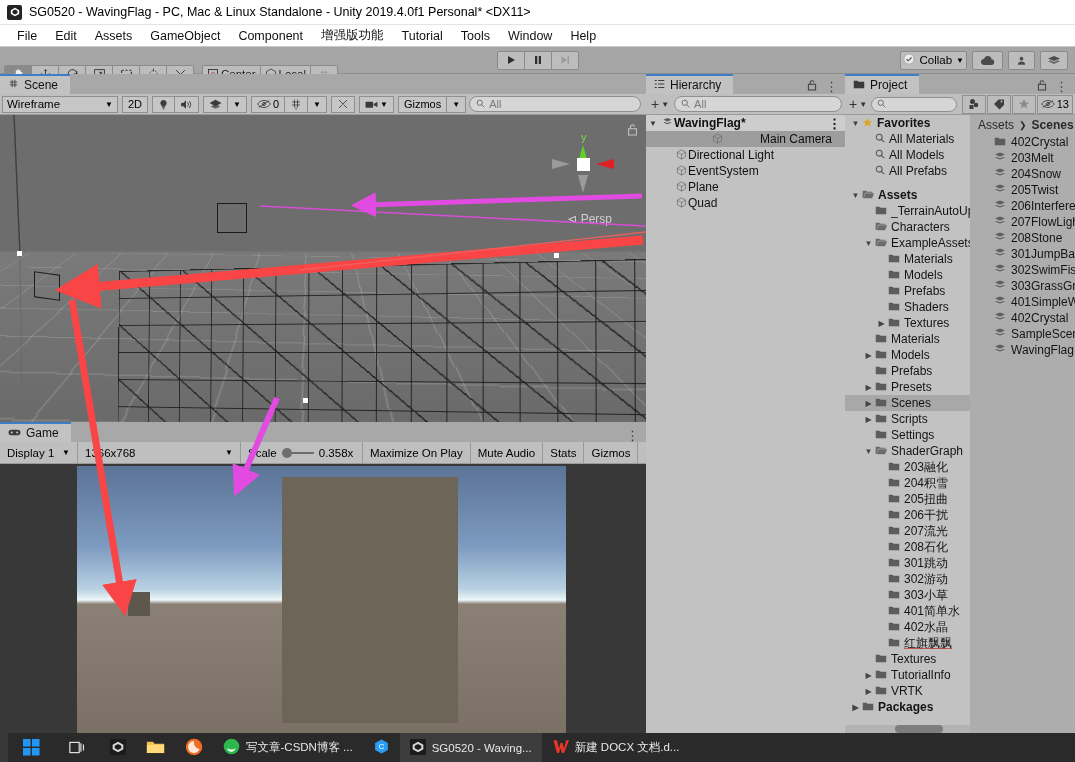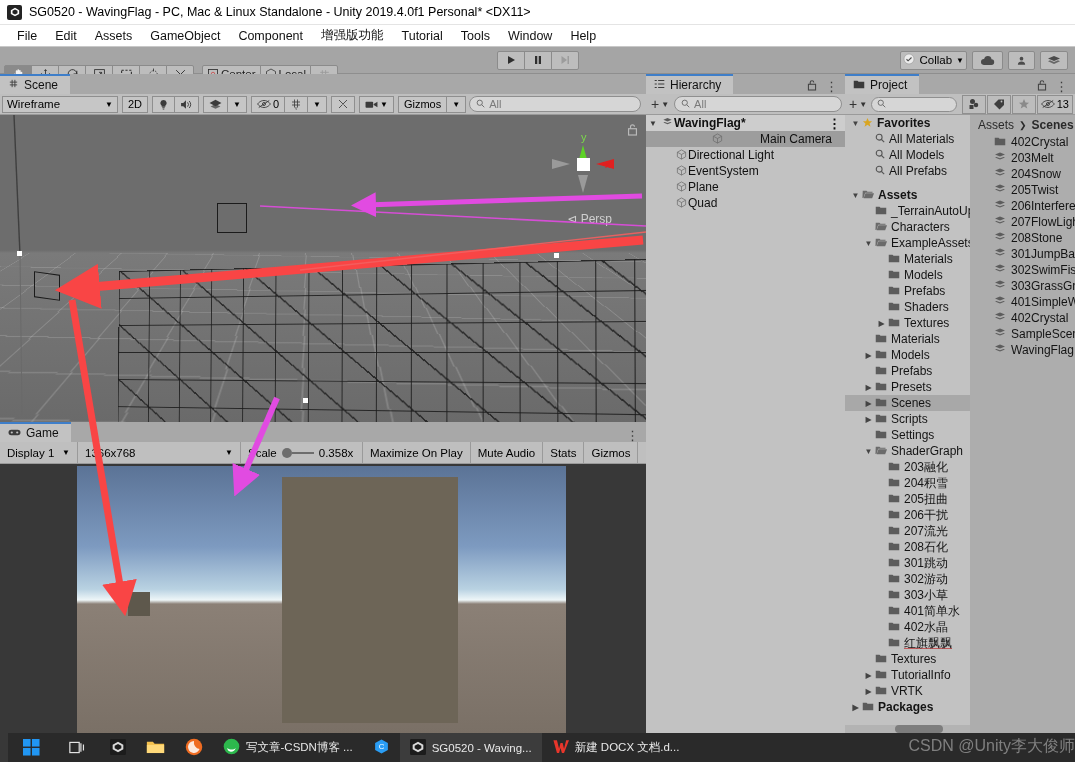--- a/index.html
+++ b/index.html
@@ -1221,16 +1221,15 @@
       <span>SG0520 - Waving...</span>
     </div>
     <div class="task-item">
       <span>
         <svg width="17" height="17" viewBox="0 0 24 24">
             <path d="M2 3h5l3 12 2-8h3l2 8 3-12h4L17 21h-3l-2-7-2 7H7z" fill="#e8362b"></path>
           </svg>
       </span>
       <span>新建 DOCX 文档.d...</span>
     </div>
-    <div class="watermark">CSDN @Unity李大俊师</div>
   </div>
 
 </div>
 
 </body></html>

